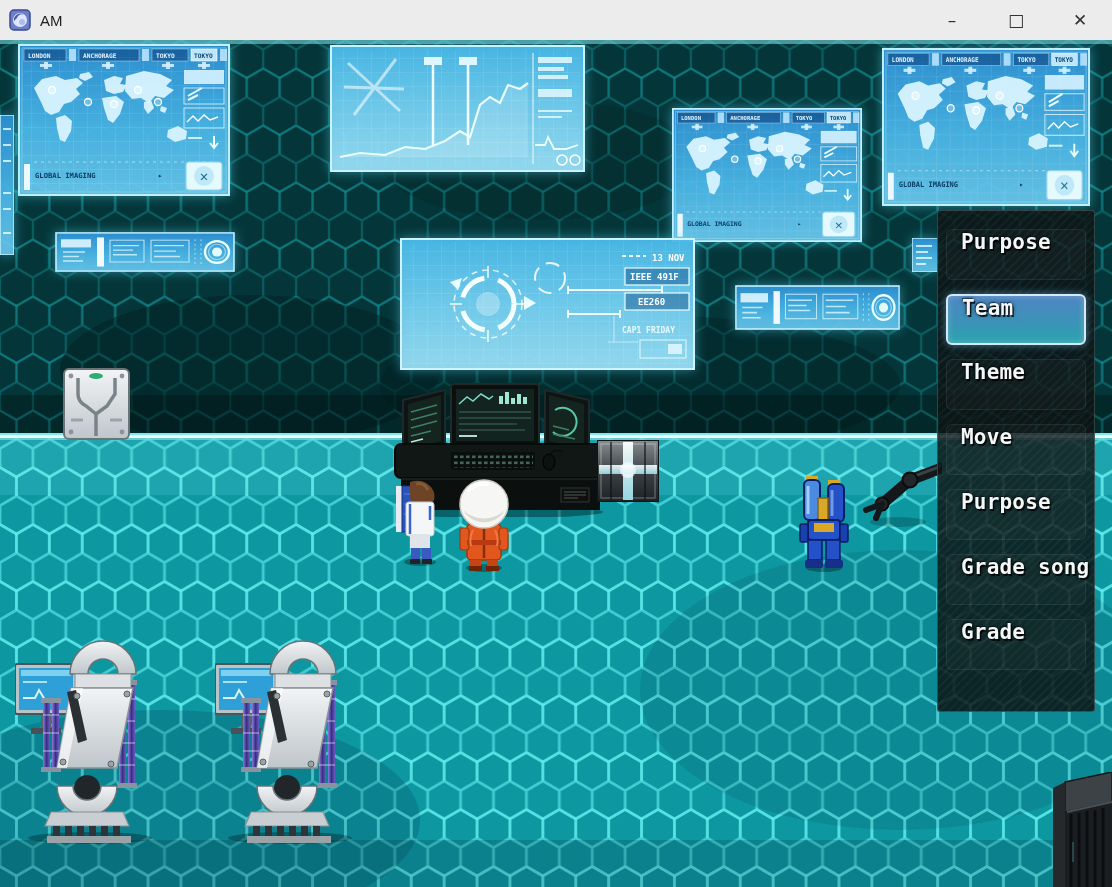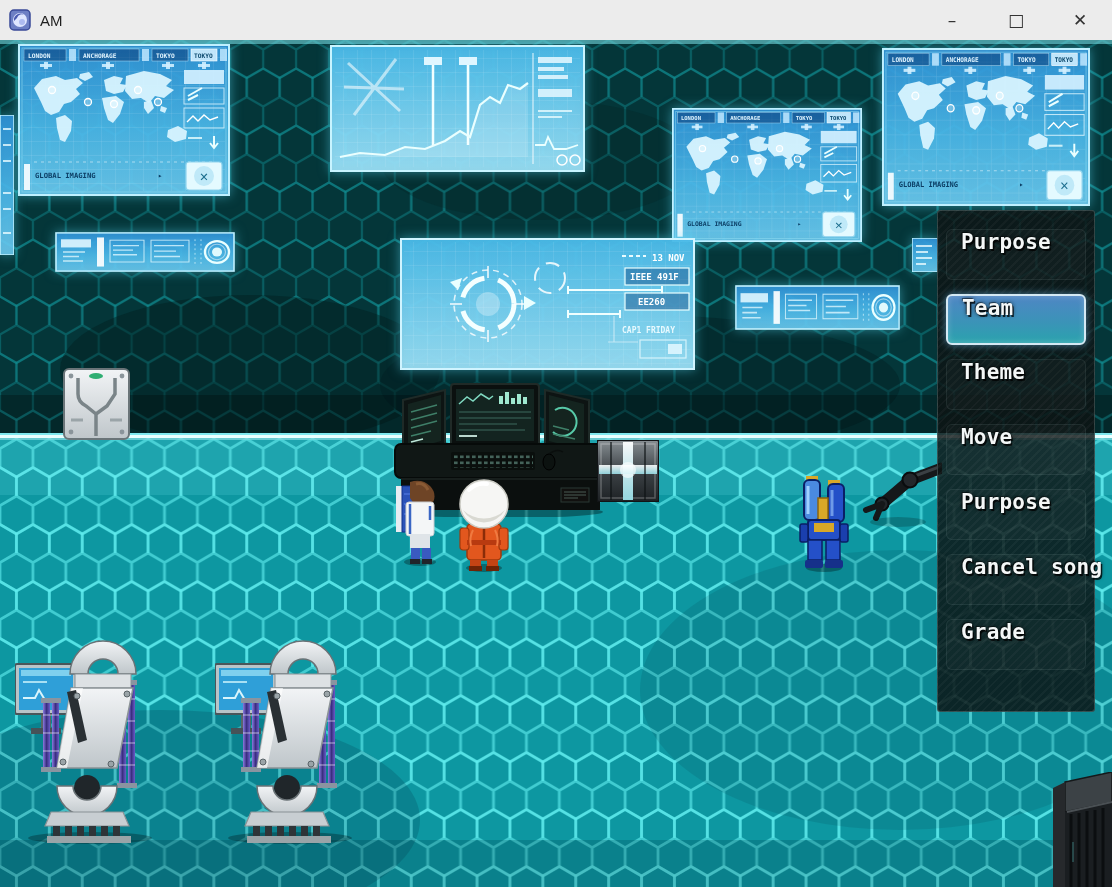--- a/index.html
+++ b/index.html
@@ -505,21 +505,21 @@
       <div class="menu-item">
           <span>Theme</span>
         </div>
       <div class="menu-item">
           <span>Move</span>
         </div>
       <div class="menu-item">
           <span>Purpose</span>
         </div>
       <div class="menu-item">
-          <span>Cancel song</span>
+          <span>Grade song</span>
         </div>
       <div class="menu-item">
           <span>Grade</span>
         </div>
     </div>
 
   </div>
 </div>
 
 </body></html>

